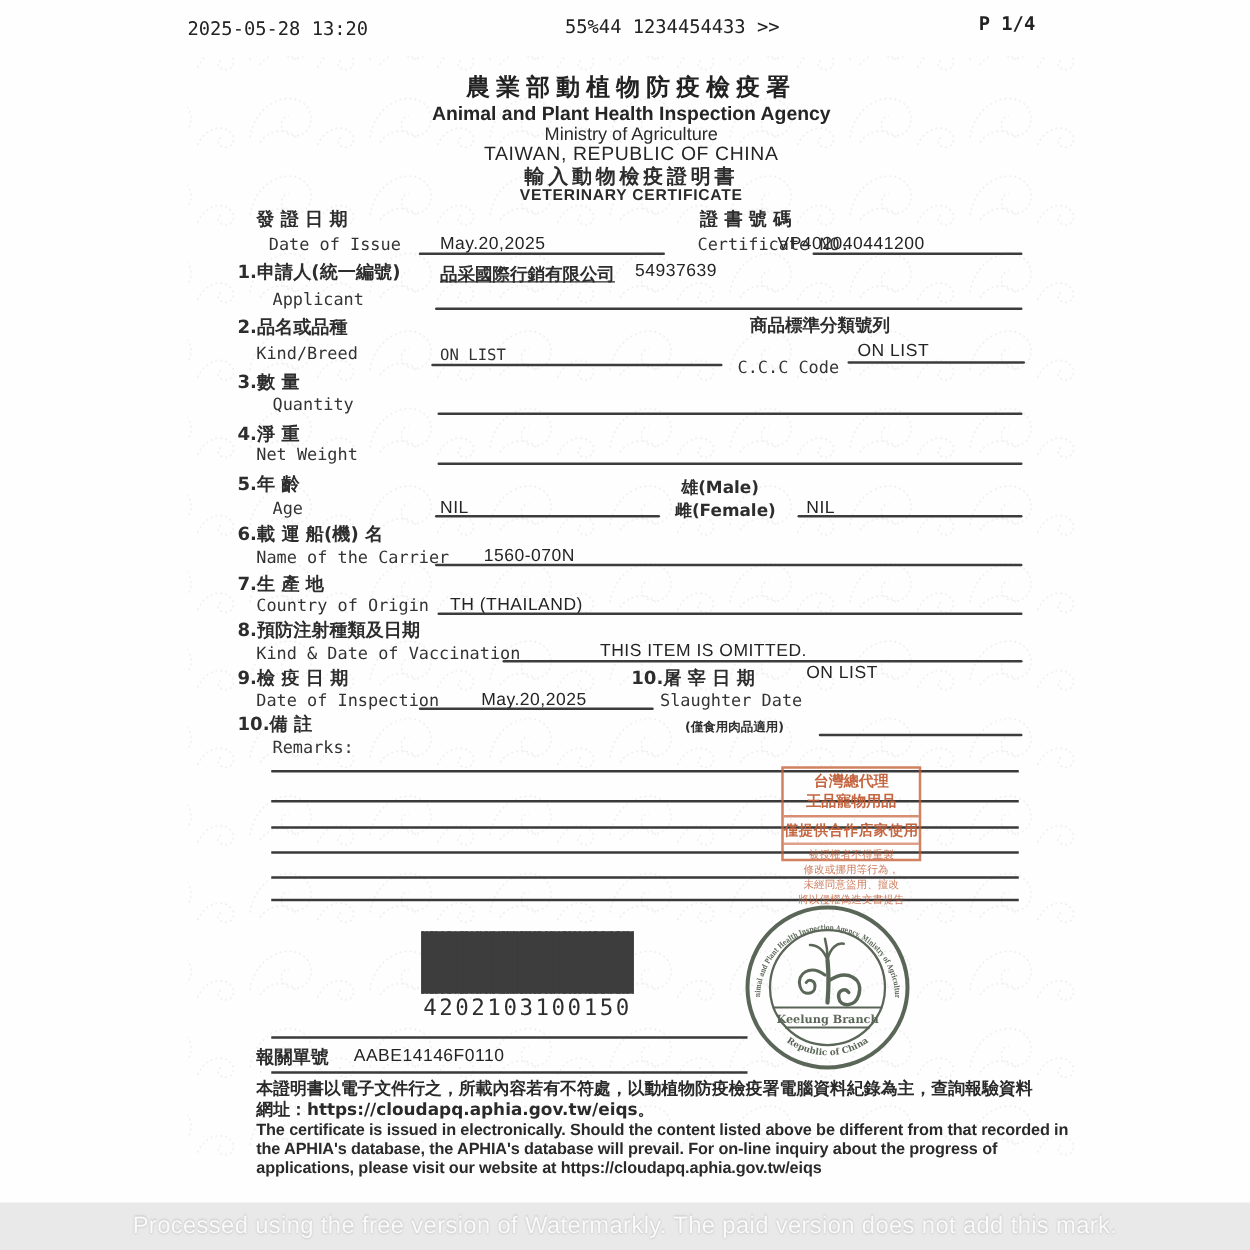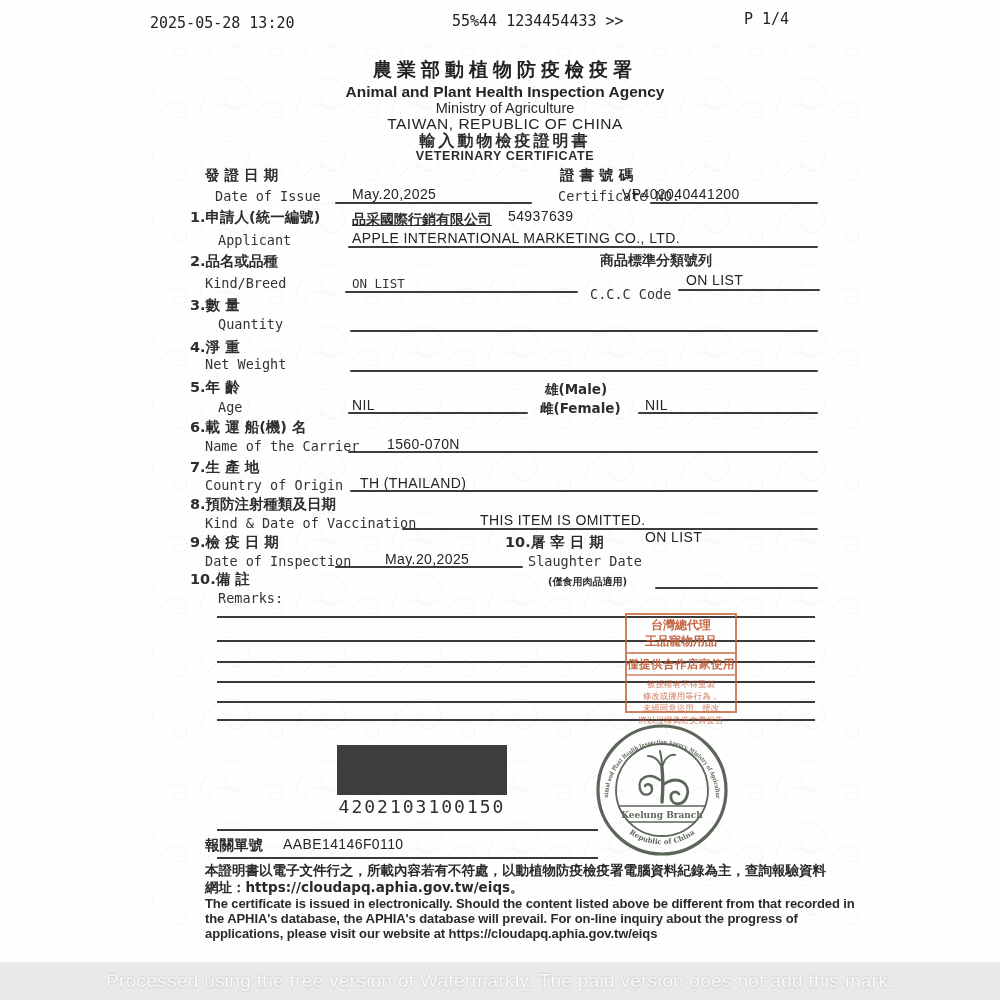--- a/index.html
+++ b/index.html
@@ -6,21 +6,21 @@
   .page{position:relative;width:1000px;height:1000px;background:#fefefe;overflow:hidden;
         font-family:"Liberation Sans","DejaVu Sans",sans-serif;}
   .abs{position:absolute;white-space:nowrap;}
   .zh{font-family:"DejaVu Sans",sans-serif;font-weight:bold;color:#2d2d2d;font-size:14.5px;}
   .mono{font-family:"DejaVu Sans Mono","Liberation Mono",monospace;color:#333;font-size:13.5px;}
   .val{font-family:"Liberation Sans",sans-serif;color:#242424;font-size:14px;letter-spacing:.4px;}
   .uline{position:absolute;height:2px;background:#3c3c3c;border-radius:1px;}
   .rule{position:absolute;height:2.2px;background:#3a3a3a;}
   .fax{font-family:"DejaVu Sans Mono","Liberation Mono",monospace;color:#222;font-size:15px;}
   .title-c{left:255px;width:500px;text-align:center;}
-  .stamp{position:absolute;left:625px;top:613px;width:112px;height:100px;
+  .stamp{position:absolute;left:625px;top:613px;width:112px;height:76px;
          border:2.5px solid rgba(197,94,52,.85);color:#c05a32;box-sizing:border-box;
          font-family:"DejaVu Sans",sans-serif;font-weight:bold;text-align:center;opacity:.92;}
   .stamp .sec1{padding-top:3px;font-size:12px;line-height:1.3;}
   .stamp .sec2{border-top:2px solid rgba(197,94,52,.75);margin-top:3px;padding:3px 0 2px;
                font-size:11.5px;letter-spacing:.5px;}
   .stamp .sec3{border-top:2px solid rgba(197,94,52,.75);padding-top:3px;font-size:8.5px;
                line-height:1.4;font-weight:normal;opacity:.85;}
   .barcode{position:absolute;left:337px;top:745px;width:170px;height:50px;display:flex;align-items:stretch;}
   .barcode div{background:#3d3d3d;height:100%;}
   .bcnum{position:absolute;left:337px;top:796px;width:170px;text-align:center;
@@ -46,21 +46,21 @@
           <path d="M16 52 C 24 40, 42 40, 46 50"></path>
           <path d="M62 54 C 68 40, 84 36, 90 46 C 93 53, 87 58, 81 55 C 77 53, 78 48, 82 48"></path>
         </g>
       </pattern>
     </defs>
     <rect x="150" y="45" width="710" height="880" fill="url(#swirlpat)" opacity="0.5"></rect>
   </svg>
 
   <span class="abs fax" style="left:150px;top:14px;">2025-05-28 13:20</span>
   <span class="abs fax" style="left:452px;top:12px;">55%44 1234454433 &gt;&gt;</span>
-  <span class="abs fax" style="left:744px;top:10px;">P 1/4</span>
+  <span class="abs fax" style="left:783px;top:10px;font-weight:bold;">P 1/4</span>
 
   <div class="abs zh title-c" style="top:57px;font-size:19px;letter-spacing:5px;color:#222;">農業部動植物防疫檢疫署</div>
   <div class="abs title-c" style="top:83px;font-size:15.5px;font-weight:bold;color:#252525;">Animal and Plant Health Inspection Agency</div>
   <div class="abs title-c" style="top:100px;font-size:14.5px;color:#2a2a2a;">Ministry of Agriculture</div>
   <div class="abs title-c" style="top:115px;font-size:15.5px;color:#252525;letter-spacing:.5px;">TAIWAN, REPUBLIC OF CHINA</div>
   <div class="abs zh title-c" style="top:131px;font-size:16px;letter-spacing:3px;">輸入動物檢疫證明書</div>
   <div class="abs title-c" style="top:149px;font-size:12.5px;font-weight:bold;letter-spacing:.6px;color:#2a2a2a;">VETERINARY CERTIFICATE</div>
 
   <span class="abs zh" style="left:205px;top:166px;">發 證 日 期</span>
   <span class="abs zh" style="left:560px;top:166px;">證 書 號 碼</span>
@@ -68,21 +68,20 @@
   <span class="abs val" style="left:352px;top:186px;">May.20,2025</span>
   <div class="uline" style="left:335px;top:202px;width:197px;"></div>
   <span class="abs mono" style="left:558px;top:188px;">Certificate NO.</span>
   <span class="abs val" style="left:622px;top:186px;">VP402040441200</span>
   <div class="uline" style="left:650px;top:202px;width:168px;"></div>
 
   <span class="abs zh" style="left:190px;top:208px;">1.申請人(統一編號)</span>
   <span class="abs zh" style="left:352px;top:211px;font-size:14px;text-decoration:underline;">品采國際行銷有限公司</span>
   <span class="abs val" style="left:508px;top:208px;">54937639</span>
   <span class="abs mono" style="left:218px;top:232px;">Applicant</span>
-  <span class="abs val" style="left:352px;top:230px;">APPLE INTERNATIONAL MARKETING CO., LTD.</span>
   <div class="uline" style="left:348px;top:246px;width:470px;"></div>
 
   <span class="abs zh" style="left:190px;top:252px;">2.品名或品種</span>
   <span class="abs zh" style="left:600px;top:252px;font-size:14px;">商品標準分類號列</span>
   <span class="abs mono" style="left:205px;top:275px;">Kind/Breed</span>
   <span class="abs mono" style="left:352px;top:276px;font-size:12.5px;">ON LIST</span>
   <div class="uline" style="left:345px;top:291px;width:233px;"></div>
   <span class="abs mono" style="left:590px;top:286px;">C.C.C Code</span>
   <span class="abs val" style="left:686px;top:272px;">ON LIST</span>
   <div class="uline" style="left:678px;top:289px;width:142px;"></div>

